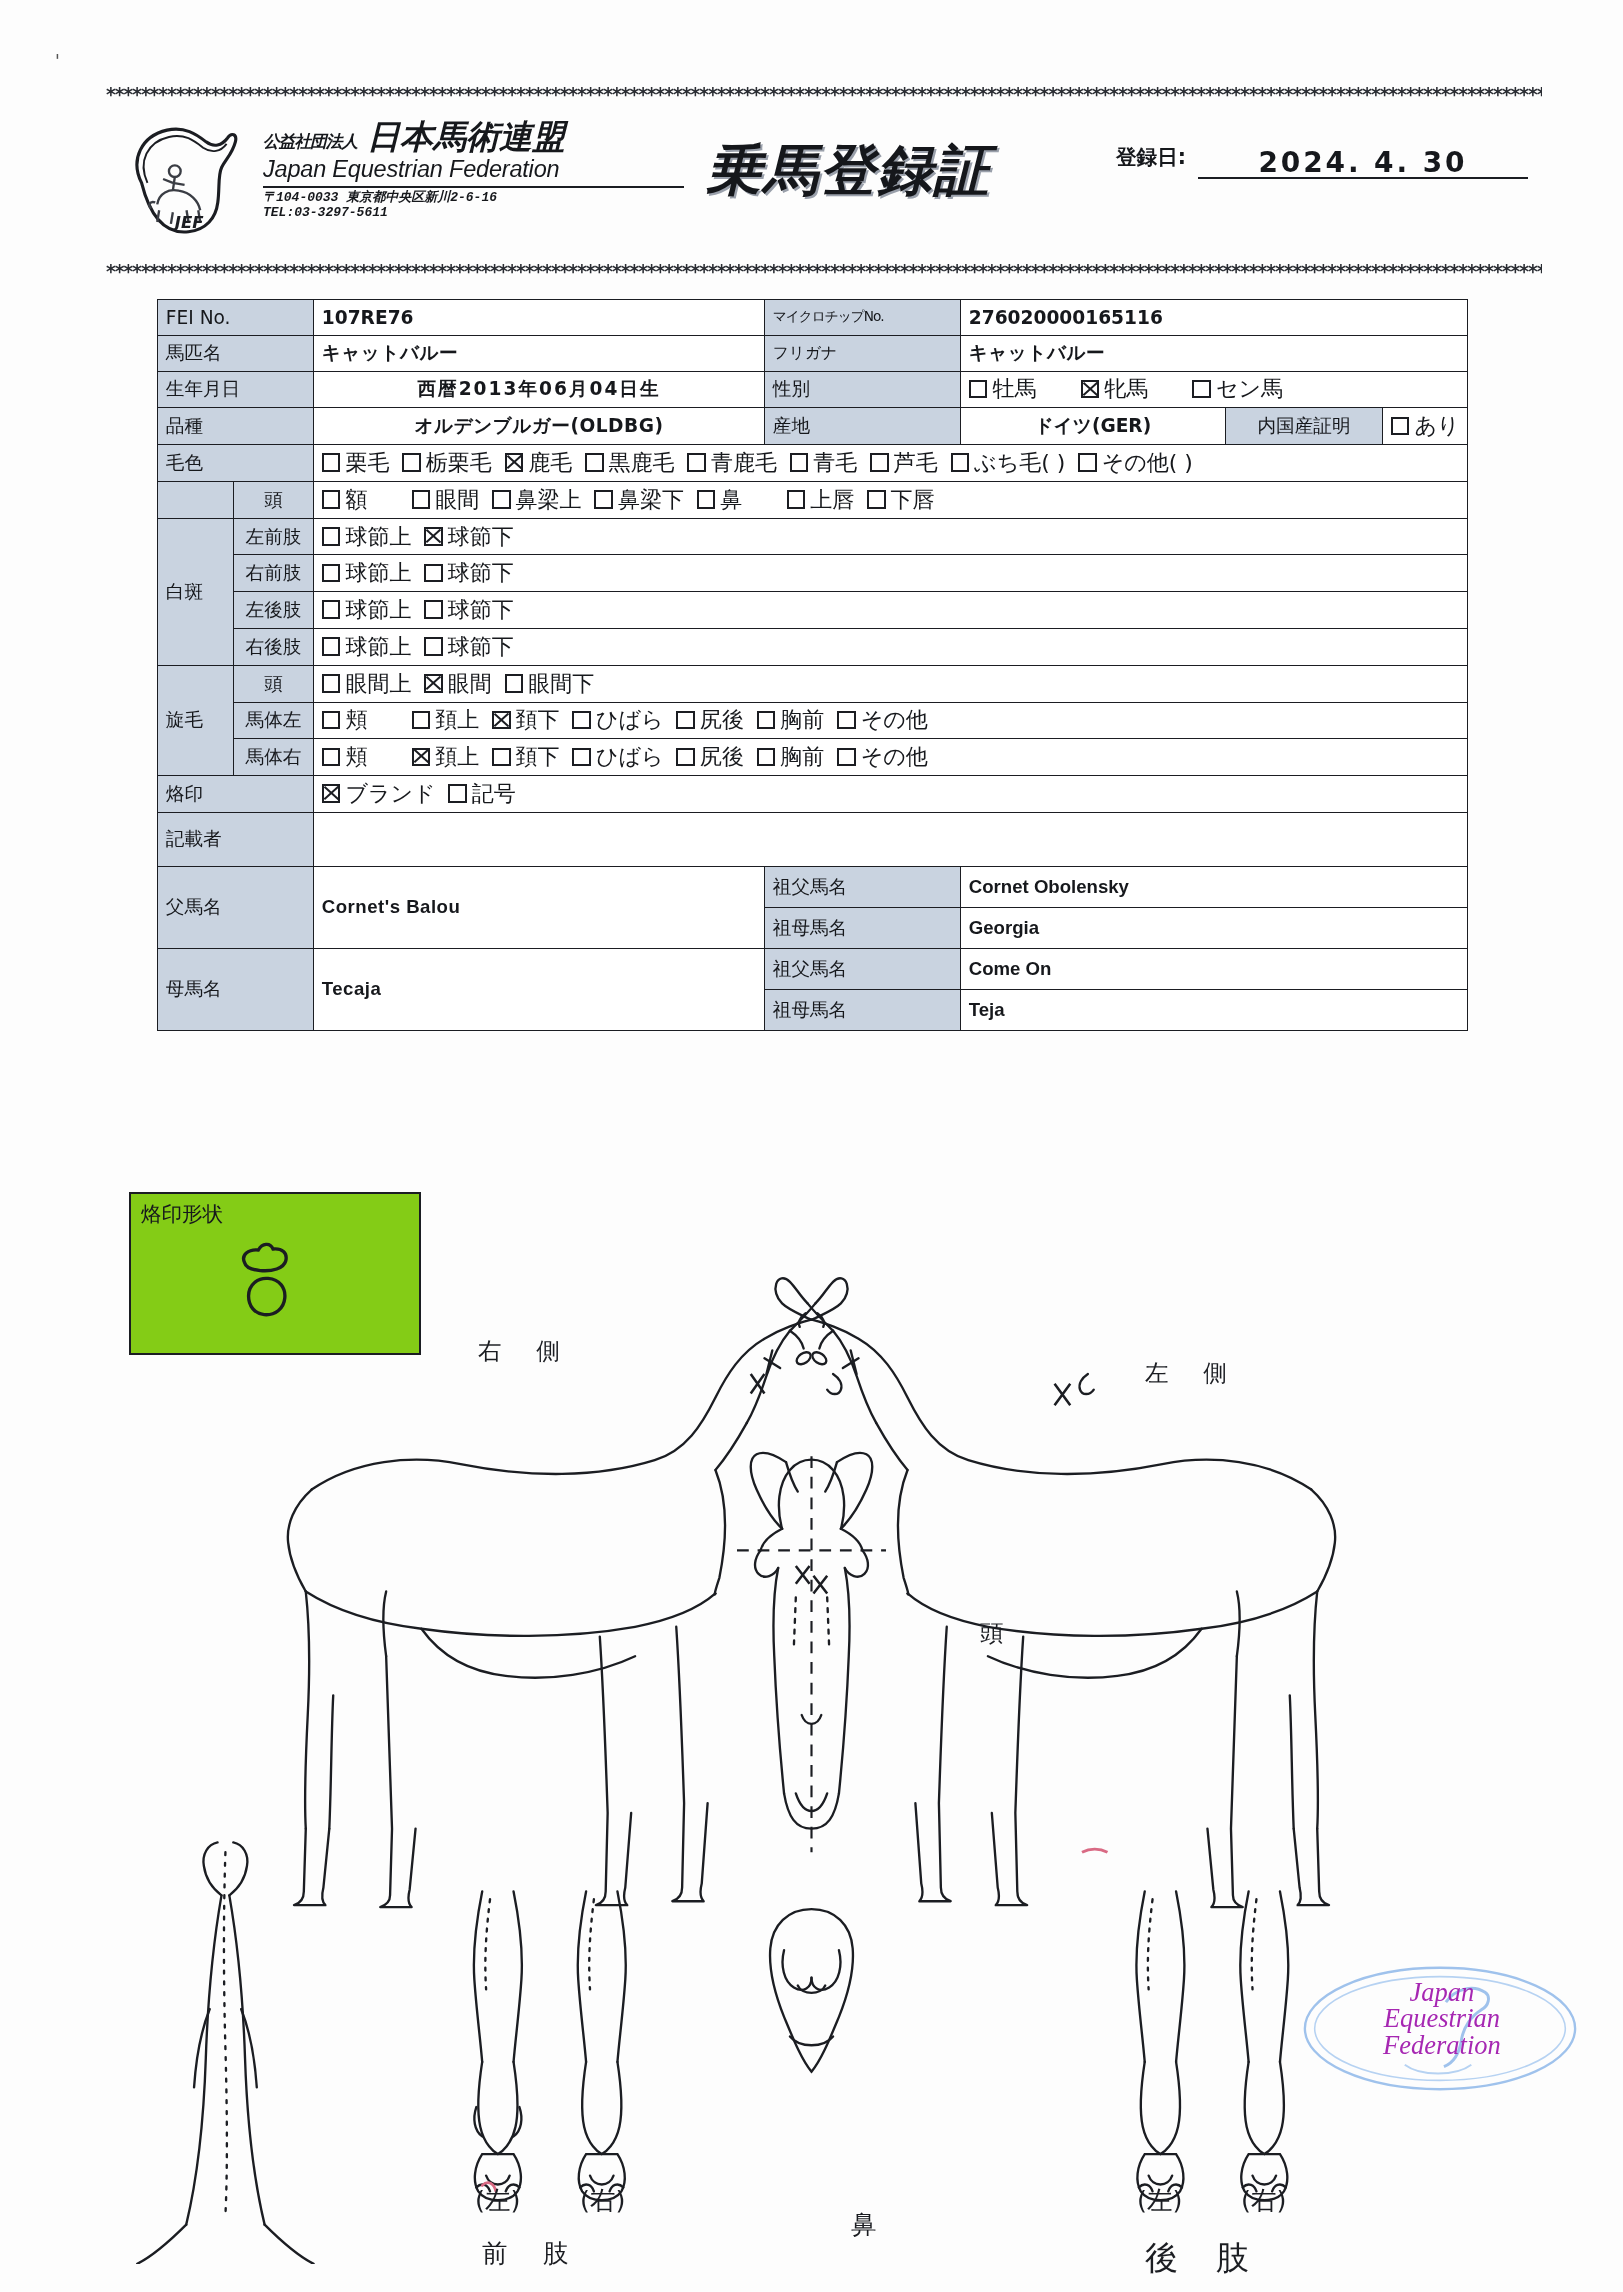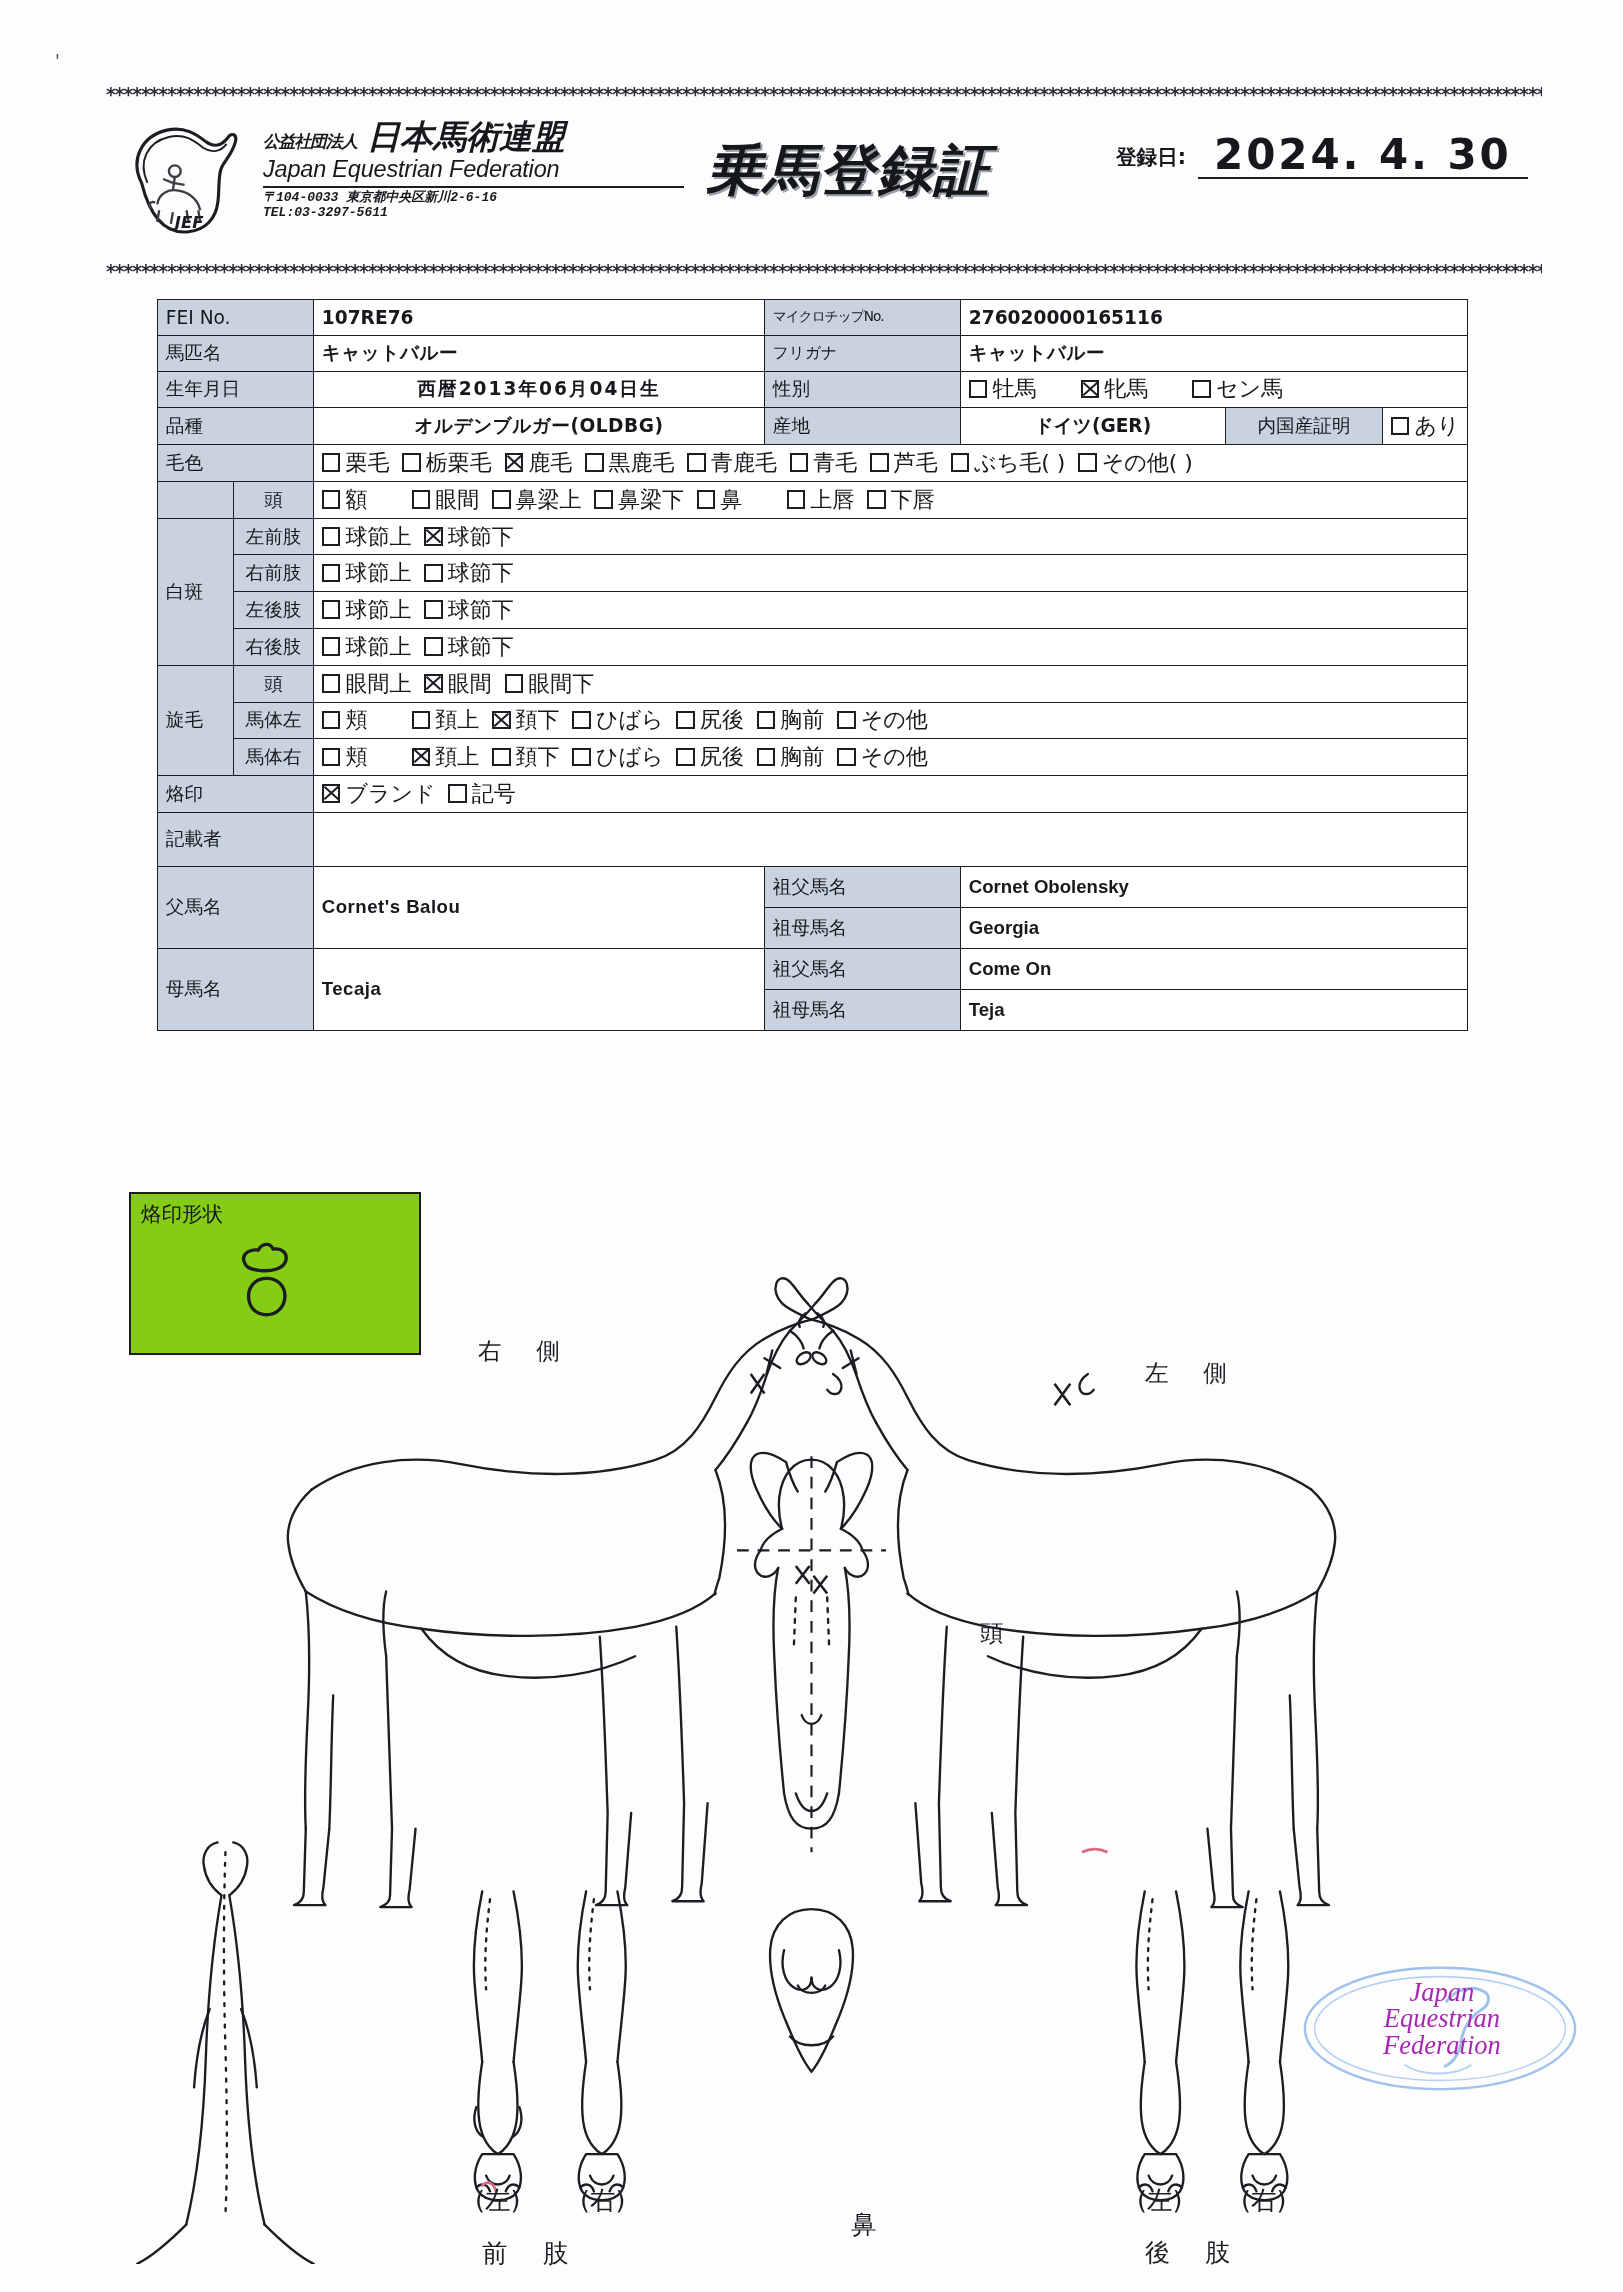--- a/index.html
+++ b/index.html
@@ -40,21 +40,21 @@
     text-shadow:2px 2px 0 #9aa0ab;white-space:nowrap;
   }
 
   .reg-box{position:absolute;left:1010px;top:5.9px;width:412px;}
   .reg-row{display:flex;align-items:flex-end;gap:11.8px;height:57px;}
   .reg-label{font-size:20.6px;font-weight:bold;white-space:nowrap;padding-bottom:7.8px;
     font-family:"DejaVu Sans",sans-serif;}
   .reg-val{flex:1;border-bottom:2.9px solid #1b1d22;text-align:center;
     font-size:41px;font-weight:bold;letter-spacing:6.9px;line-height:1.05;
     font-family:"DejaVu Sans",sans-serif;}
-  .reg-val.date{font-size:42px;letter-spacing:2.9px;margin-top:8px;}
+  .reg-val.date{font-size:28px;letter-spacing:2.9px;margin-top:8px;}
 
   
   table.main{
     position:absolute;left:157px;top:299px;width:1310px;border-collapse:collapse;
     table-layout:fixed;
   }
   table.main td{
     border:1.6px solid #1b1d22;padding:2.9px 7.8px;vertical-align:middle;
     font-size:18.6px;font-family:"DejaVu Sans",sans-serif;height:29px;
   }
@@ -488,21 +488,21 @@
 
     
     <div class="dlabel nospace" style="left:475px;top:1017px;font-size:25.5px;">(左)</div>
     <div class="dlabel nospace" style="left:580px;top:1017px;font-size:25.5px;">(右)</div>
     <div class="dlabel" style="left:482px;top:1070px;font-size:25.5px;">前 肢</div>
 
     <div class="dlabel nospace" style="left:851px;top:1041px;font-size:25.5px;">鼻</div>
 
     <div class="dlabel nospace" style="left:1137px;top:1017px;font-size:25.5px;">(左)</div>
     <div class="dlabel nospace" style="left:1241px;top:1017px;font-size:25.5px;">(右)</div>
-    <div class="dlabel" style="left:1145px;top:1070px;font-size:25px;">後 肢</div>
+    <div class="dlabel" style="left:1145px;top:1070px;font-size:33px;">後 肢</div>
   </div>
 
   <div class="seal">
     <svg width="282" height="147" viewBox="0 0 288 150">
       <ellipse cx="144" cy="75" rx="138" ry="62" fill="none" stroke="#9fc2ec" stroke-width="2.4"></ellipse>
       <ellipse cx="144" cy="75" rx="128" ry="53" fill="none" stroke="#b6d2f2" stroke-width="1.6"></ellipse>
       <path d="M150 48 C160 34 178 30 190 38 C196 42 194 52 186 56 C176 62 168 74 166 86
                C164 100 158 110 148 114" fill="none" stroke="#9fc2ec" stroke-width="3"></path>
       <path d="M108 112 C124 124 160 124 176 112" fill="none" stroke="#b6d2f2" stroke-width="2"></path>
     </svg>

